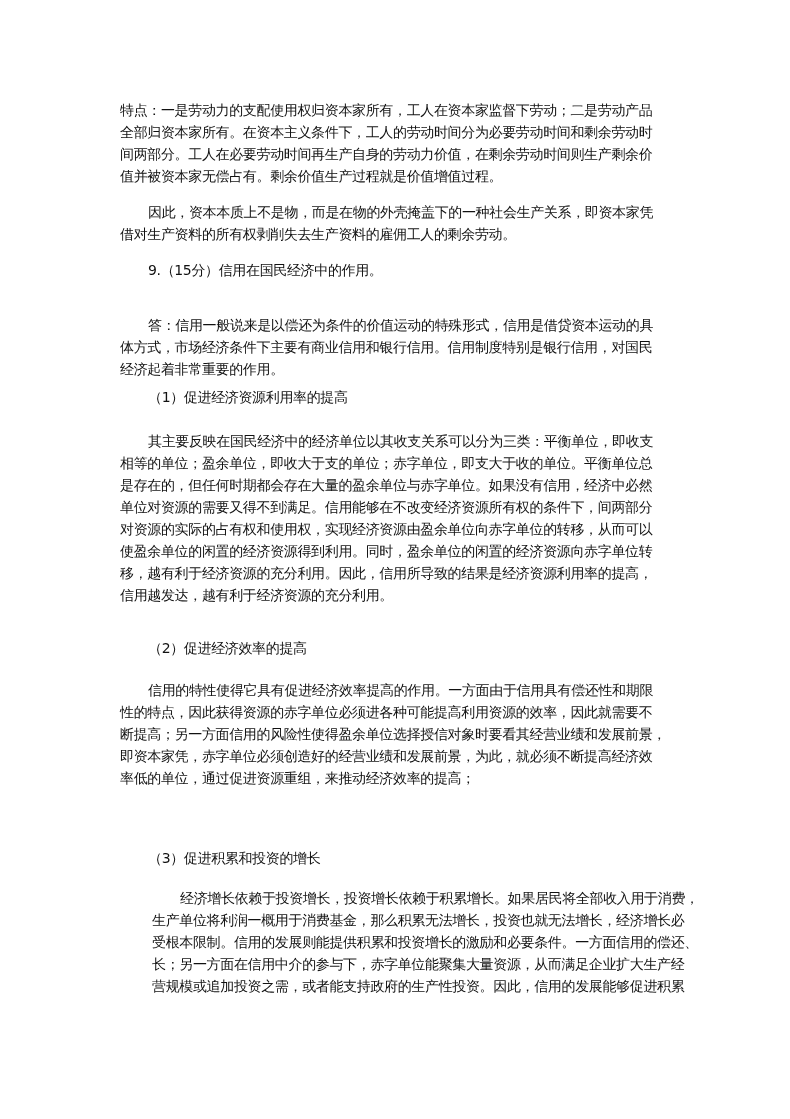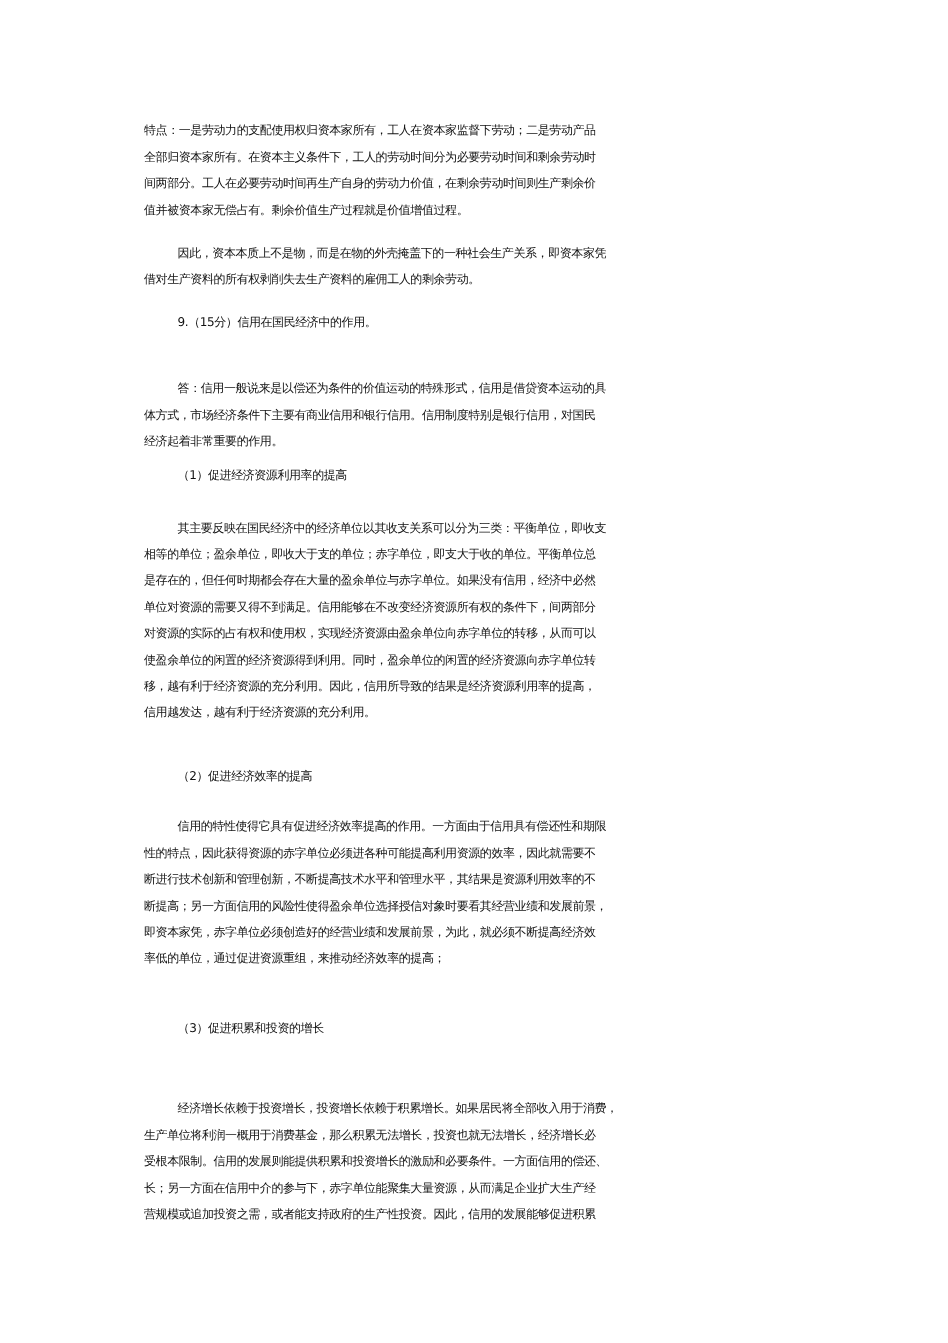--- a/index.html
+++ b/index.html
@@ -1,19 +1,19 @@
 <!DOCTYPE html>
 <html><head>
 <meta charset="utf-8">
 <style>
   html, body { margin: 0; padding: 0; background: #ffffff; }
   body { width: 790px; height: 1119px; position: relative; overflow: hidden;
          font-family: "DejaVu Sans", "Liberation Sans", sans-serif; color: #111111; }
   .page { position: absolute; left: 0; top: 0; width: 790px; height: 1119px; background: #ffffff; }
-  .block { position: absolute; left: 120px; width: 556px; font-size: 10px; line-height: 22px;
+  .block { position: absolute; left: 120px; width: 556px; font-size: 14px; line-height: 22px;
            letter-spacing: -0.35px; white-space: nowrap; }
   .line { display: block; height: 22px; overflow: visible; }
   .indent { padding-left: 28px; }
   .heading { padding-left: 28px; }
 </style>
 </head>
 <body>
 
 <div class="page">
 
@@ -54,31 +54,30 @@
     <span class="line">信用越发达，越有利于经济资源的充分利用。</span>
   </div>
 
   <div class="block" style="top:637px;">
     <span class="line heading">（2）促进经济效率的提高</span>
   </div>
 
   <div class="block" style="top:679px;">
     <span class="line indent">信用的特性使得它具有促进经济效率提高的作用。一方面由于信用具有偿还性和期限</span>
     <span class="line">性的特点，因此获得资源的赤字单位必须进各种可能提高利用资源的效率，因此就需要不</span>
-    <span class="line">断进行技术创新和管理创新，不断提高技术水平和管理水平，其结果是资源利用效率的不</span>
     <span class="line">断提高；另一方面信用的风险性使得盈余单位选择授信对象时要看其经营业绩和发展前景，</span>
     <span class="line">即资本家凭，赤字单位必须创造好的经营业绩和发展前景，为此，就必须不断提高经济效</span>
     <span class="line">率低的单位，通过促进资源重组，来推动经济效率的提高；</span>
   </div>
 
   <div class="block" style="top:847px;">
     <span class="line heading">（3）促进积累和投资的增长</span>
   </div>
 
-  <div class="block" style="top:914px;">
+  <div class="block" style="top:887px;margin-left:32px;">
     <span class="line indent">经济增长依赖于投资增长，投资增长依赖于积累增长。如果居民将全部收入用于消费，</span>
     <span class="line">生产单位将利润一概用于消费基金，那么积累无法增长，投资也就无法增长，经济增长必</span>
     <span class="line">受根本限制。信用的发展则能提供积累和投资增长的激励和必要条件。一方面信用的偿还、</span>
     <span class="line">长；另一方面在信用中介的参与下，赤字单位能聚集大量资源，从而满足企业扩大生产经</span>
     <span class="line">营规模或追加投资之需，或者能支持政府的生产性投资。因此，信用的发展能够促进积累</span>
   </div>
 
 </div>
 
 </body></html>

